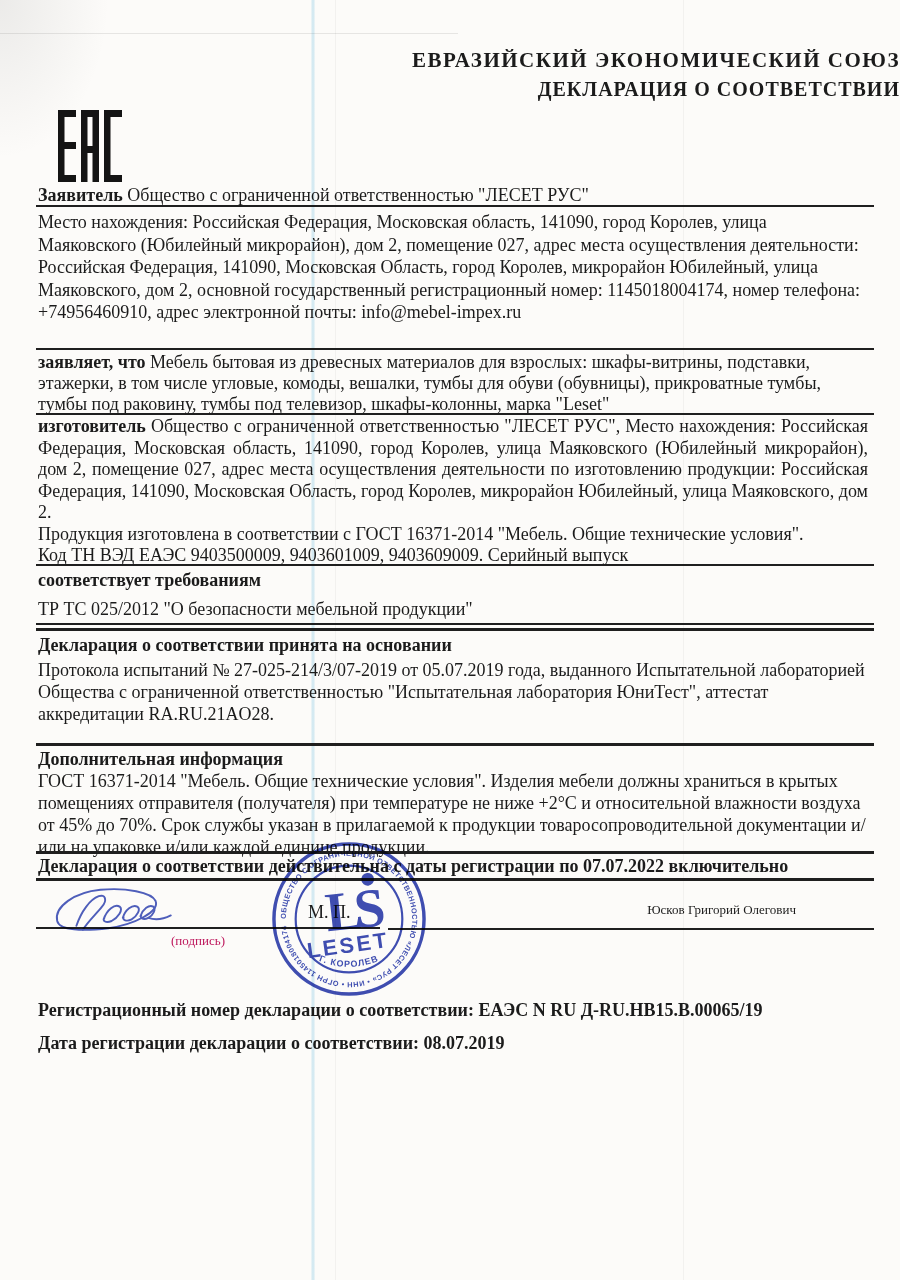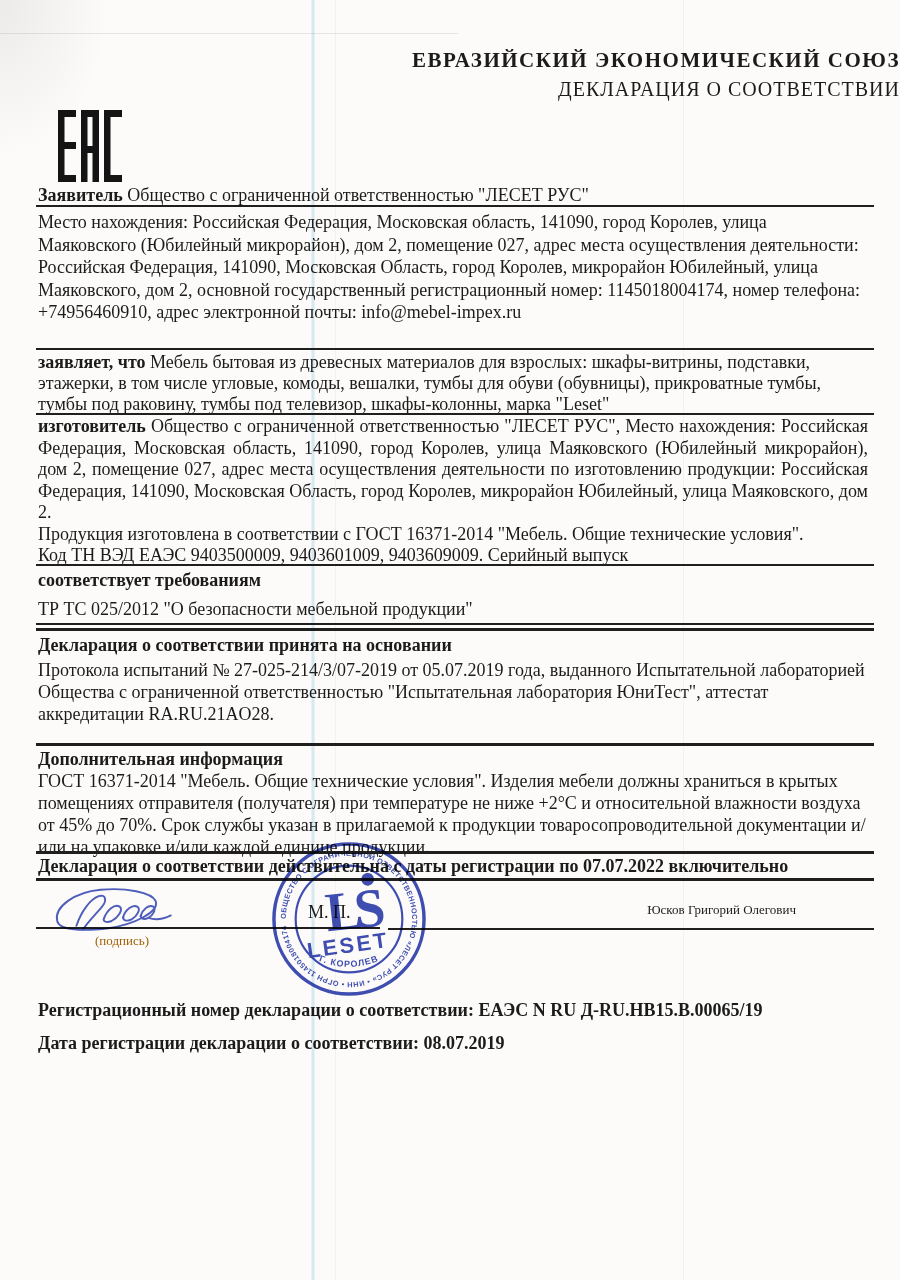--- a/index.html
+++ b/index.html
@@ -4,27 +4,27 @@
 <style>
   html,body{margin:0;padding:0;background:#e8e8e8;}
   .page{
     position:relative;width:900px;height:1280px;margin:0 auto;
     background:#fcfbf9;overflow:hidden;
     font-family:"Liberation Serif", serif;color:#1b1b1b;
   }
   .abs{position:absolute;}
   .center{text-align:right;}
   .title1{top:48px;left:0;width:100%;font-size:21px;font-weight:bold;letter-spacing:1.5px;}
-  .title2{top:78px;left:0;width:100%;font-size:20px;font-weight:normal;letter-spacing:1px;}
+  .title2{top:78px;left:0;width:100%;font-size:20px;font-weight:bold;letter-spacing:1px;}
   .body-block{left:38px;right:32px;font-size:18px;line-height:22.5px;}
   .jst{text-align:justify;}
   .rule{position:absolute;left:36px;right:26px;background:#1f1f1f;height:2px;}
   .lead{font-weight:bold;}
   .heading{font-weight:bold;}
-  .caption{font-size:13px;color:#a16207;text-align:left;}
+  .caption{font-size:13px;color:#be185d;text-align:right;}
   .boldline{font-weight:bold;}
   
   .scan-blue{position:absolute;left:311px;top:0;width:4px;height:1280px;
     background:linear-gradient(to right, rgba(140,200,225,0.10), rgba(125,195,225,0.38), rgba(140,200,225,0.10));}
   .scan-gray1{position:absolute;left:335px;top:0;width:1px;height:1280px;background:rgba(60,60,60,0.05);}
   .scan-gray2{position:absolute;left:683px;top:0;width:1px;height:1280px;background:rgba(60,60,60,0.05);}
   .scan-topline{position:absolute;left:0;top:33px;width:458px;height:1px;background:rgba(40,40,40,0.10);}
   .scan-corner{position:absolute;left:0;top:0;width:110px;height:160px;
     background:radial-gradient(ellipse at 0% 0%, rgba(90,90,90,0.10), rgba(90,90,90,0) 70%);}
   .sig-line{position:absolute;left:36px;top:927px;width:344px;height:2px;background:#1f1f1f;}

